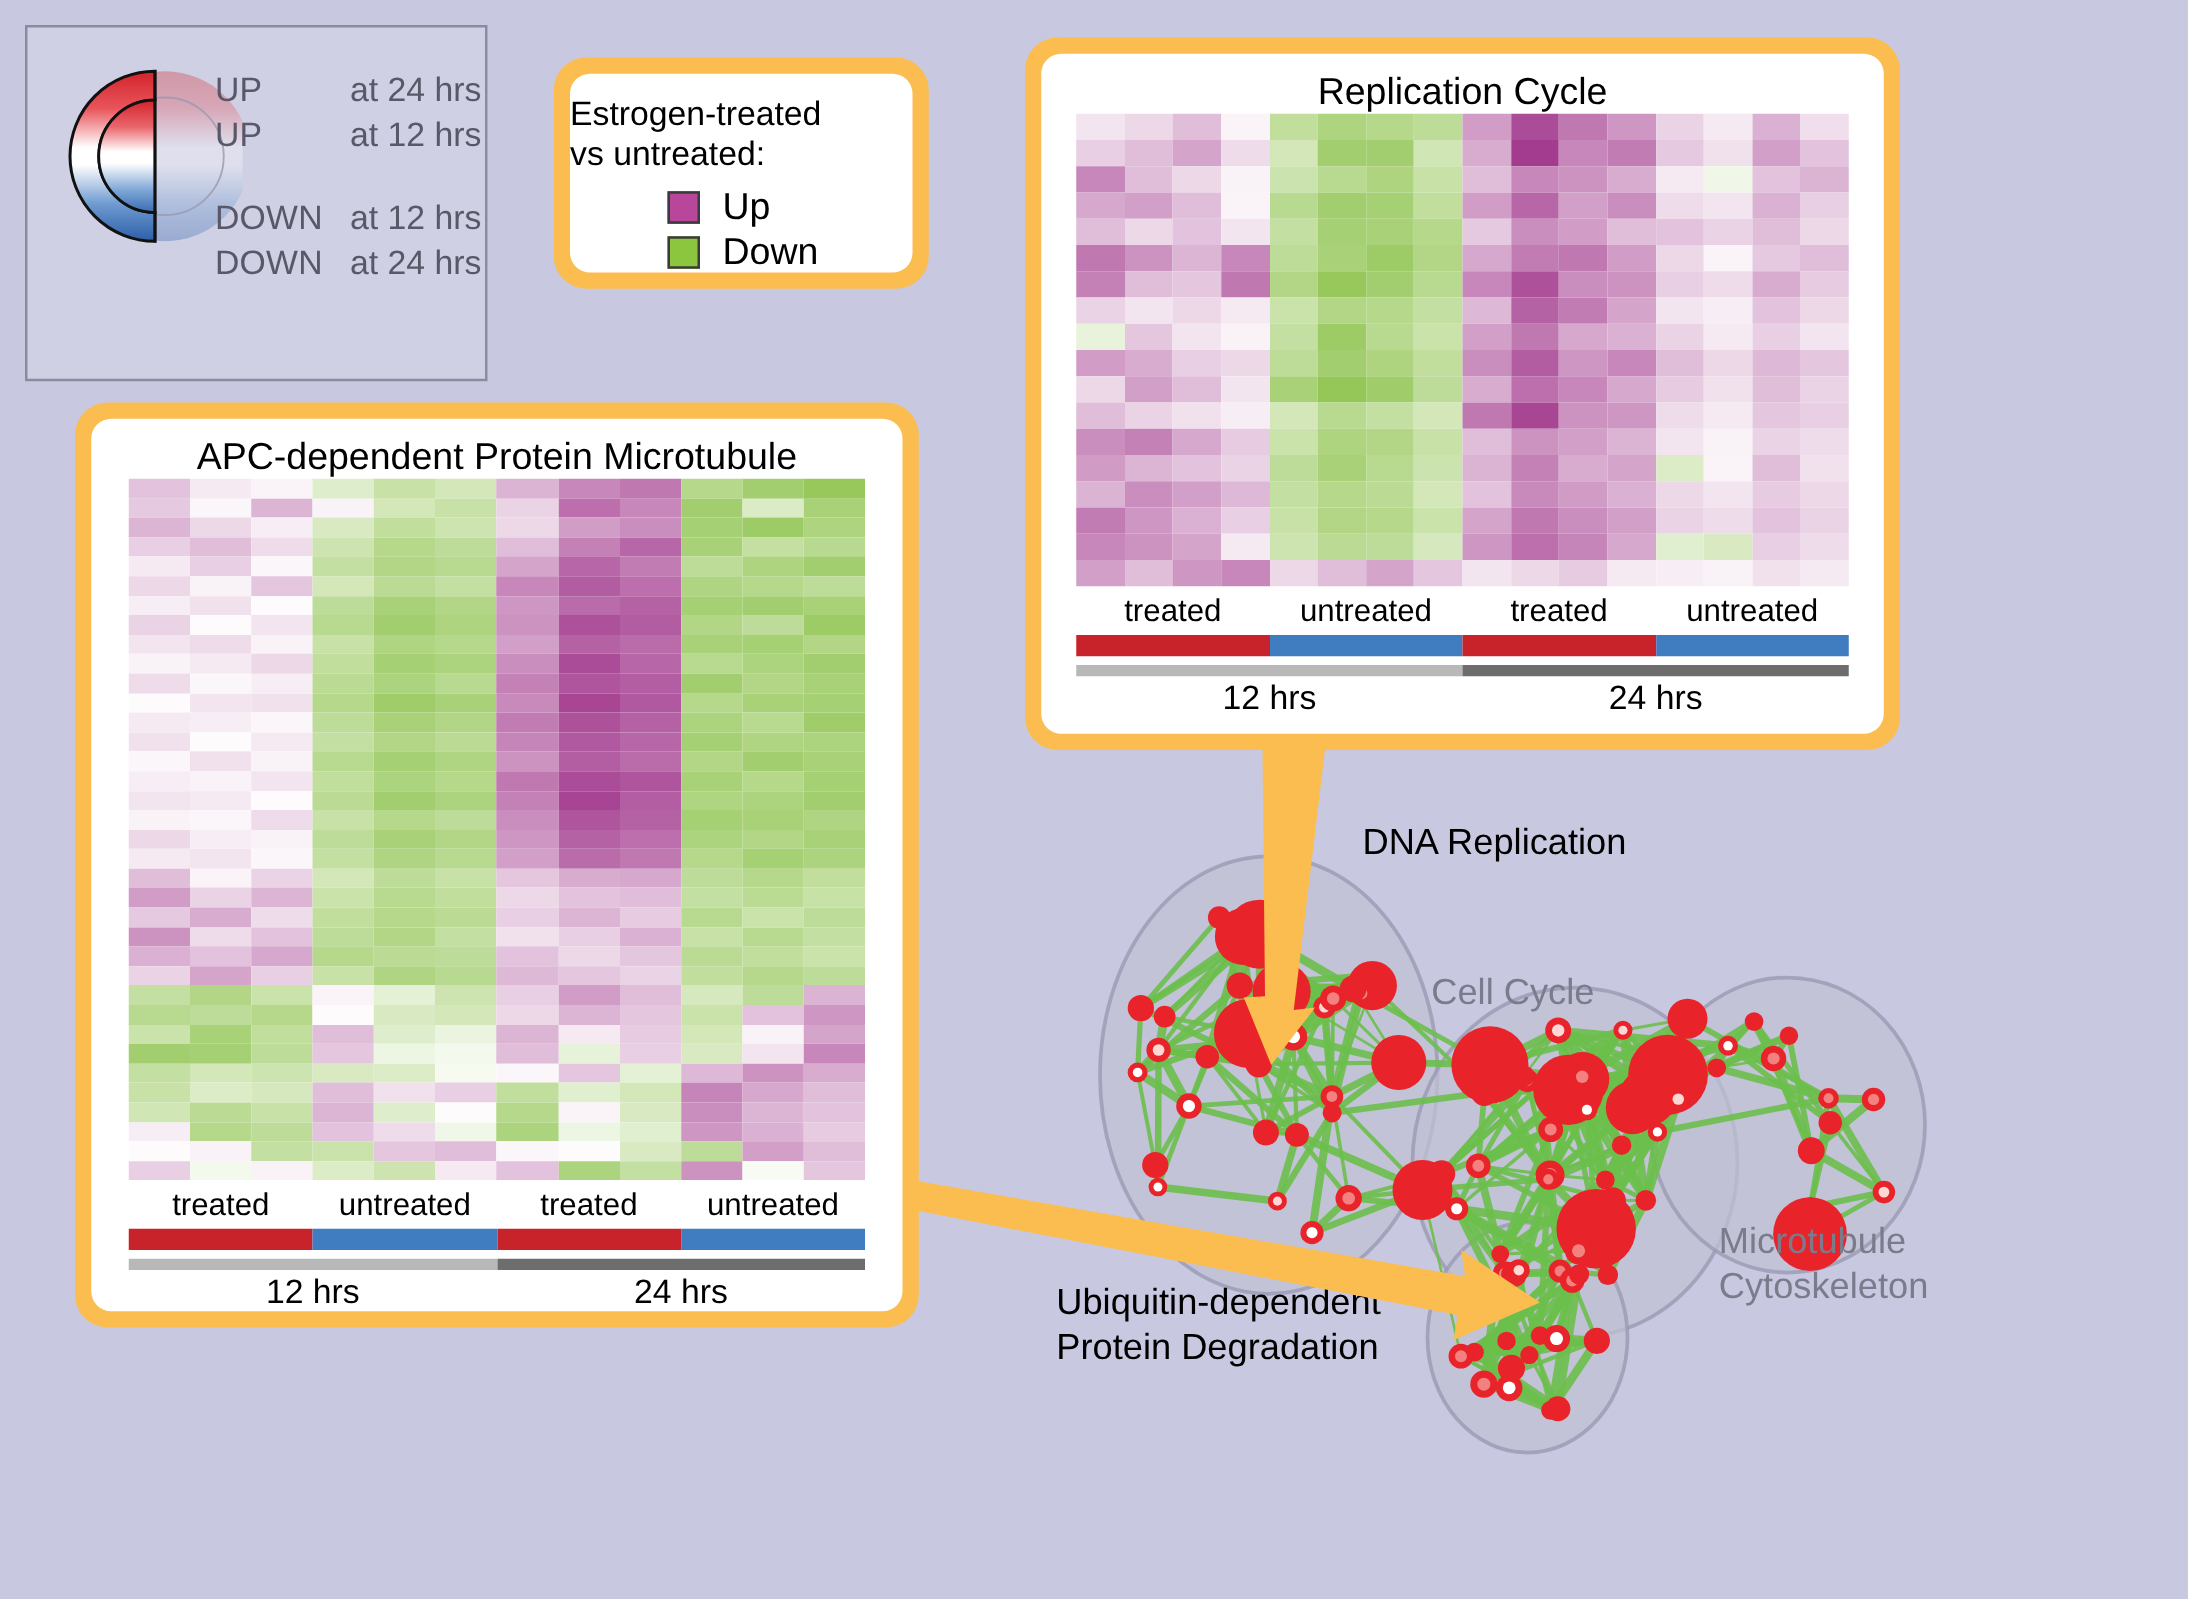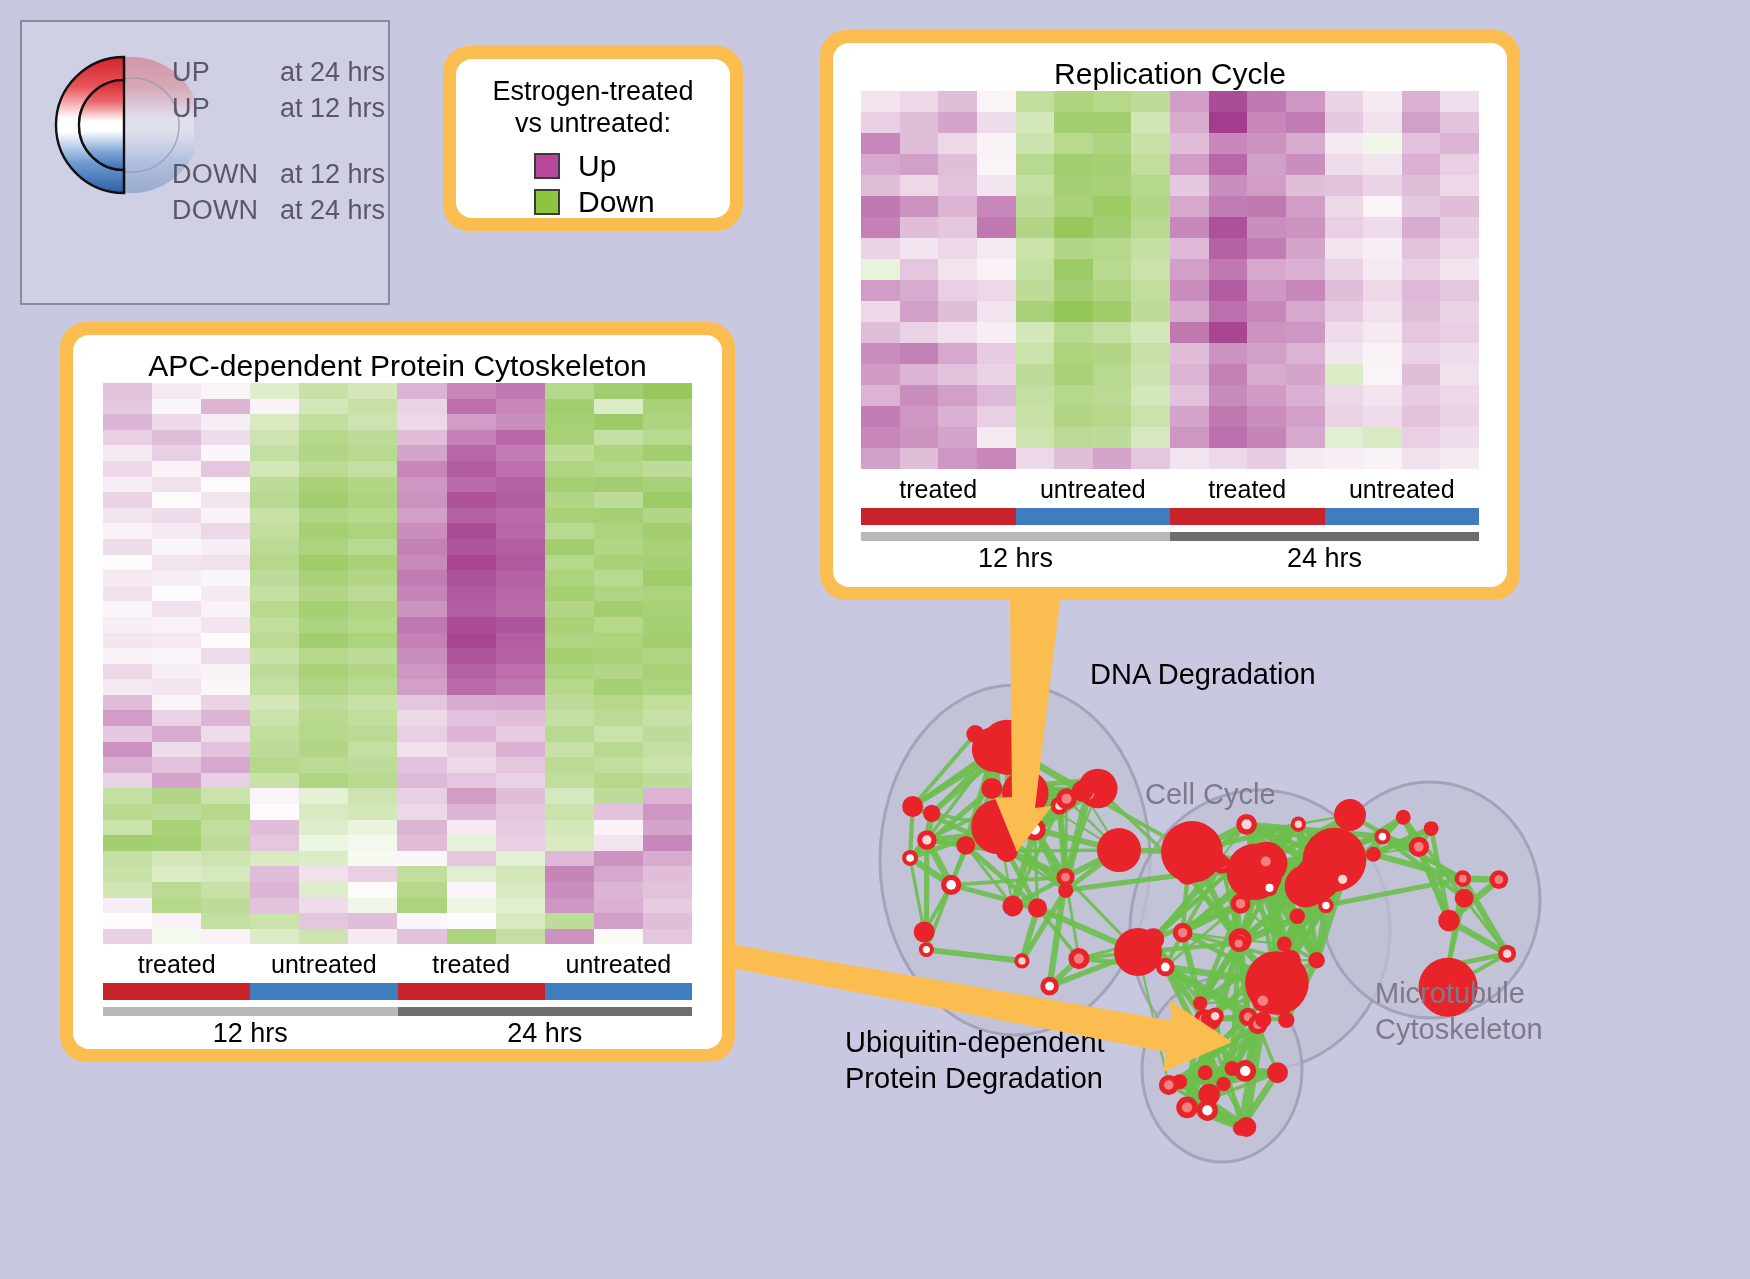--- a/index.html
+++ b/index.html
@@ -43,21 +43,21 @@
   .wrow.gapbelow{margin-bottom:30px;}
   #wheel-caption{
     position:absolute;left:0;right:0;top:192px;text-align:center;
     color:#585868;font-size:26px;line-height:1.22;
   }
 
   
   #ud-legend{left:443px;top:46px;width:300px;height:185px;}
   #ud-legend .panel-inner{padding:16px 0 0 0;}
   .ud-title{
-    text-align:center;color:#000;font-size:27px;line-height:1.2;font-weight:400;
+    color:#000;font-size:27px;line-height:1.2;font-weight:400;
   }
   .ud-items{margin-top:8px;padding-left:78px;}
   .ud-item{display:flex;align-items:center;height:36px;}
   .swatch{width:26px;height:26px;border:2px solid #3b3b3b;box-sizing:border-box;margin-right:18px;}
   .ud-item span.lbl{font-size:30px;color:#000;line-height:1;}
 
   
   #rf-panel{left:820px;top:30px;width:700px;height:570px;}
   #apc-panel{left:60px;top:322px;width:675px;height:740px;}
 
@@ -522,21 +522,21 @@
             <div>12 hrs</div>
             <div>24 hrs</div>
           </div>
         </div>
       </div>
     </div>
   </div>
 
   <div class="panel" id="apc-panel">
     <div class="panel-inner">
-      <div class="hm-title">APC-dependent Protein Cytoskeleton</div>
+      <div class="hm-title">APC-dependent Protein Microtubule</div>
       <div style="padding:0 30px 0 30px;">
         <div class="hm-grid" id="hm-apc">
             <div class="hm-row" style="height: 15.6px;">
               <div class="hm-cell" style="background: rgb(226, 194, 220);"></div>
               <div class="hm-cell" style="background: rgb(245, 233, 242);"></div>
               <div class="hm-cell" style="background: rgb(250, 244, 249);"></div>
               <div class="hm-cell" style="background: rgb(222, 238, 204);"></div>
               <div class="hm-cell" style="background: rgb(199, 225, 167);"></div>
               <div class="hm-cell" style="background: rgb(211, 231, 185);"></div>
               <div class="hm-cell" style="background: rgb(219, 179, 211);"></div>
@@ -1584,21 +1584,21 @@
         <circle cx="419.1908022773335" cy="494.60900927995533" r="10.83951642543055" fill="#e8232a"></circle>
         <circle cx="487.47090205989974" cy="472.66423787972207" r="10.477847190330666" fill="#e8232a"></circle>
         <circle cx="417.34556900199465" cy="510.2721648136423" r="10.632723687045614" fill="#e8232a"></circle>
         <circle cx="417.34556900199465" cy="510.2721648136423" r="5.103707369781894" fill="#ffffff"></circle>
         <circle cx="455.22417874048637" cy="470.8408396643824" r="10.857116997175439" fill="#e8232a"></circle>
         <circle cx="455.22417874048637" cy="470.8408396643824" r="5.2114161586442105" fill="#ffffff"></circle>
         <circle cx="456.31788961519715" cy="526.9941453484594" r="10.015469533864161" fill="#e8232a"></circle>
         <circle cx="348" cy="352" r="24" fill="#e8232a"></circle>
         <circle cx="560" cy="215" r="16" fill="#e8232a"></circle>
       </svg>
-    <div class="net-label" id="lbl-dna">DNA Degradation</div>
+    <div class="net-label" id="lbl-dna">DNA Replication</div>
     <div class="net-label" id="lbl-cc">Cell Cycle</div>
     <div class="net-label" id="lbl-mt">Microtubule
 Cytoskeleton</div>
     <div class="net-label" id="lbl-ubq">Ubiquitin-dependent
 Protein Degradation</div>
   </div>
 
   <svg id="arrows">
 
     <g>

